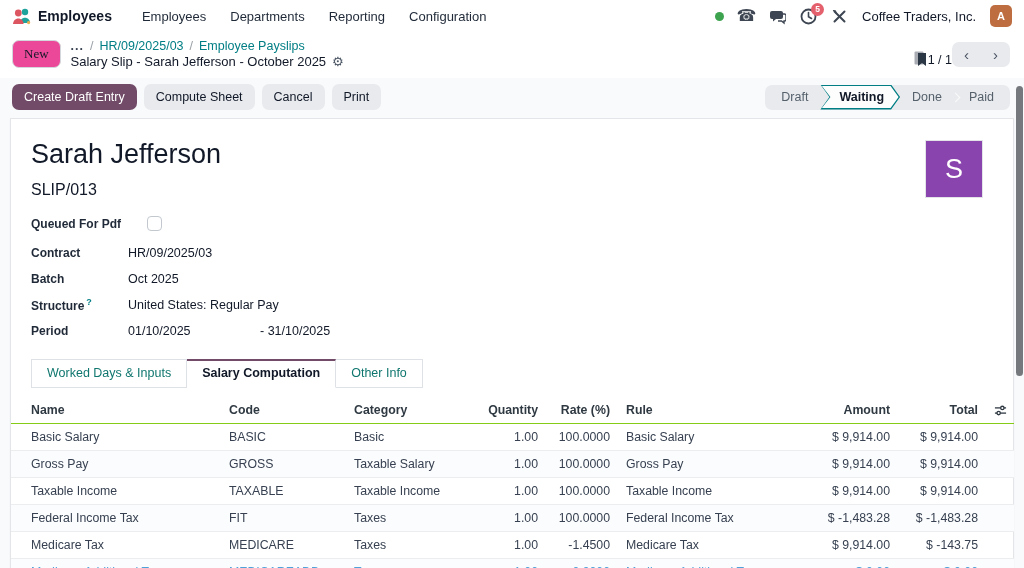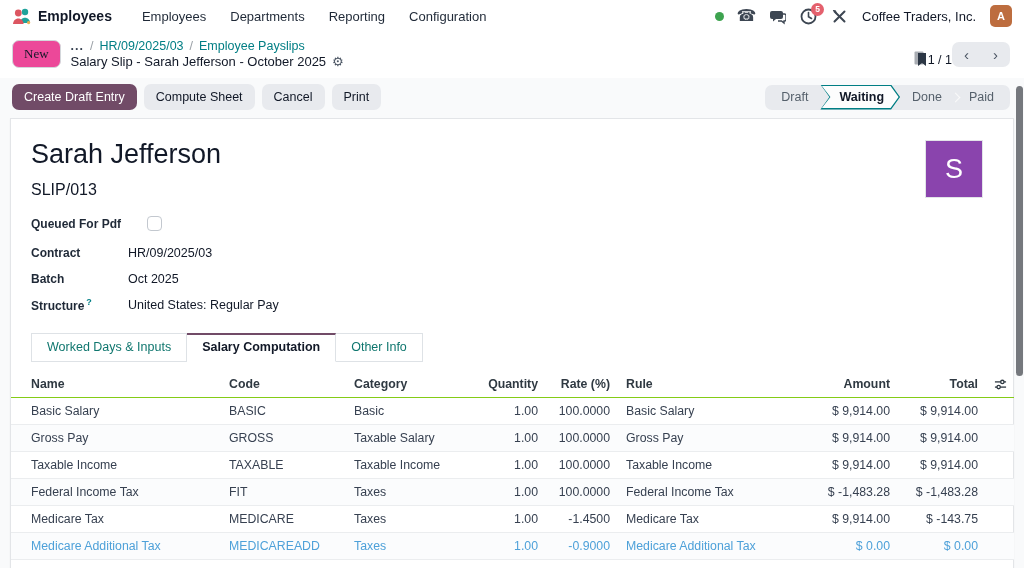--- a/index.html
+++ b/index.html
@@ -276,20 +276,25 @@
       </div>
       <div class="field-row">
         <span class="field-label">Batch</span>
         <span class="field-value">Oct 2025</span>
       </div>
       <div class="field-row">
         <span class="field-label">
           <span>Structure</span><sup class="field-help">?</sup>
         </span>
         <span class="field-value">United States: Regular Pay</span>
+      </div>
+      <div class="field-row">
+        <span class="field-label">Period</span>
+        <span class="field-value w130">01/10/2025</span>
+        <span class="field-value">- 31/10/2025</span>
       </div>
     </div>
 
     <div class="tabs">
       <span class="tab">Worked Days &amp; Inputs</span>
       <span class="tab active">Salary Computation</span>
       <span class="tab">Other Info</span>
     </div>
 
     <table>

